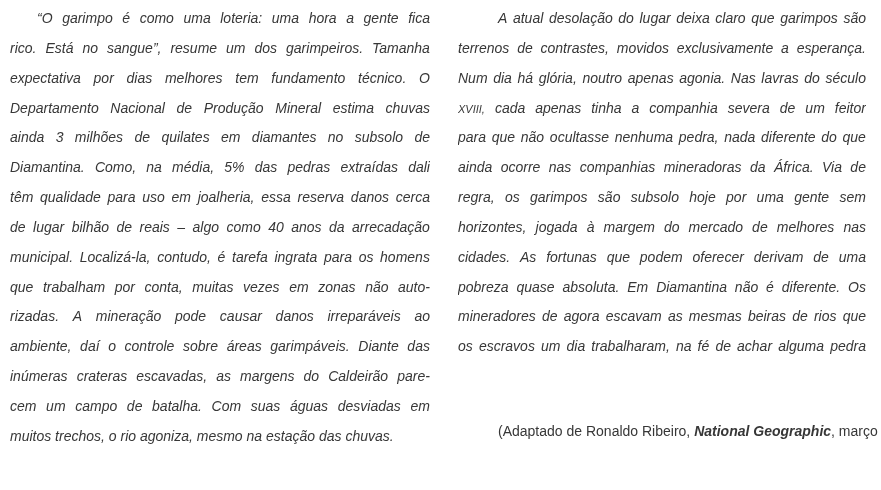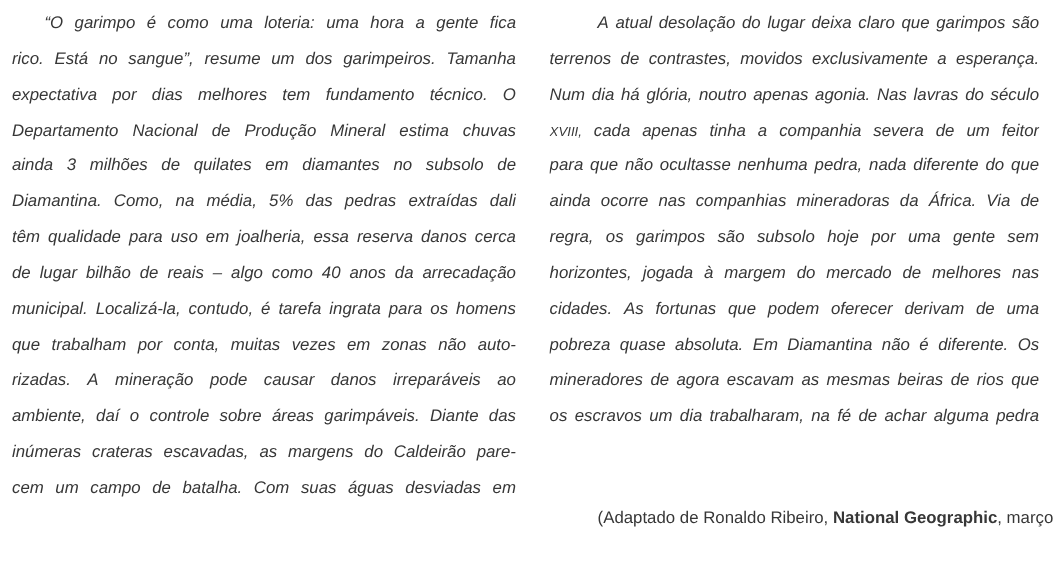--- a/index.html
+++ b/index.html
@@ -40,21 +40,21 @@
     flex-wrap: nowrap;
   }
   .col-left  .line.indent { padding-left: 27px; }
   .col-right .line.indent { padding-left: 40px; }
 
   .mono {
     font-family: Liberation Sans, sans-serif;
     font-style: italic;
     font-size: 11px;
   }
-  .bold { font-weight: bold; }
+  .bold { font-weight: bold; font-style: italic; }
 
   .citation {
     position: absolute;
     left: 498px;
     top: 423px;
     width: 380px;
     font-size: 14px;
     font-style: normal;
   }
   .citation .line {
@@ -219,20 +219,21 @@
         <span>um</span>
         <span>campo</span>
         <span>de</span>
         <span>batalha.</span>
         <span>Com</span>
         <span>suas</span>
         <span>águas</span>
         <span>desviadas</span>
         <span>em</span>
       </div>
+      <div class="line"><span>muitos trechos, o rio agoniza, mesmo na estação das chuvas.</span></div>
     </div>
   <div class="col col-right">
       <div class="line justify indent">
         <span>A</span>
         <span>atual</span>
         <span>desolação</span>
         <span>do</span>
         <span>lugar</span>
         <span>deixa</span>
         <span>claro</span>

